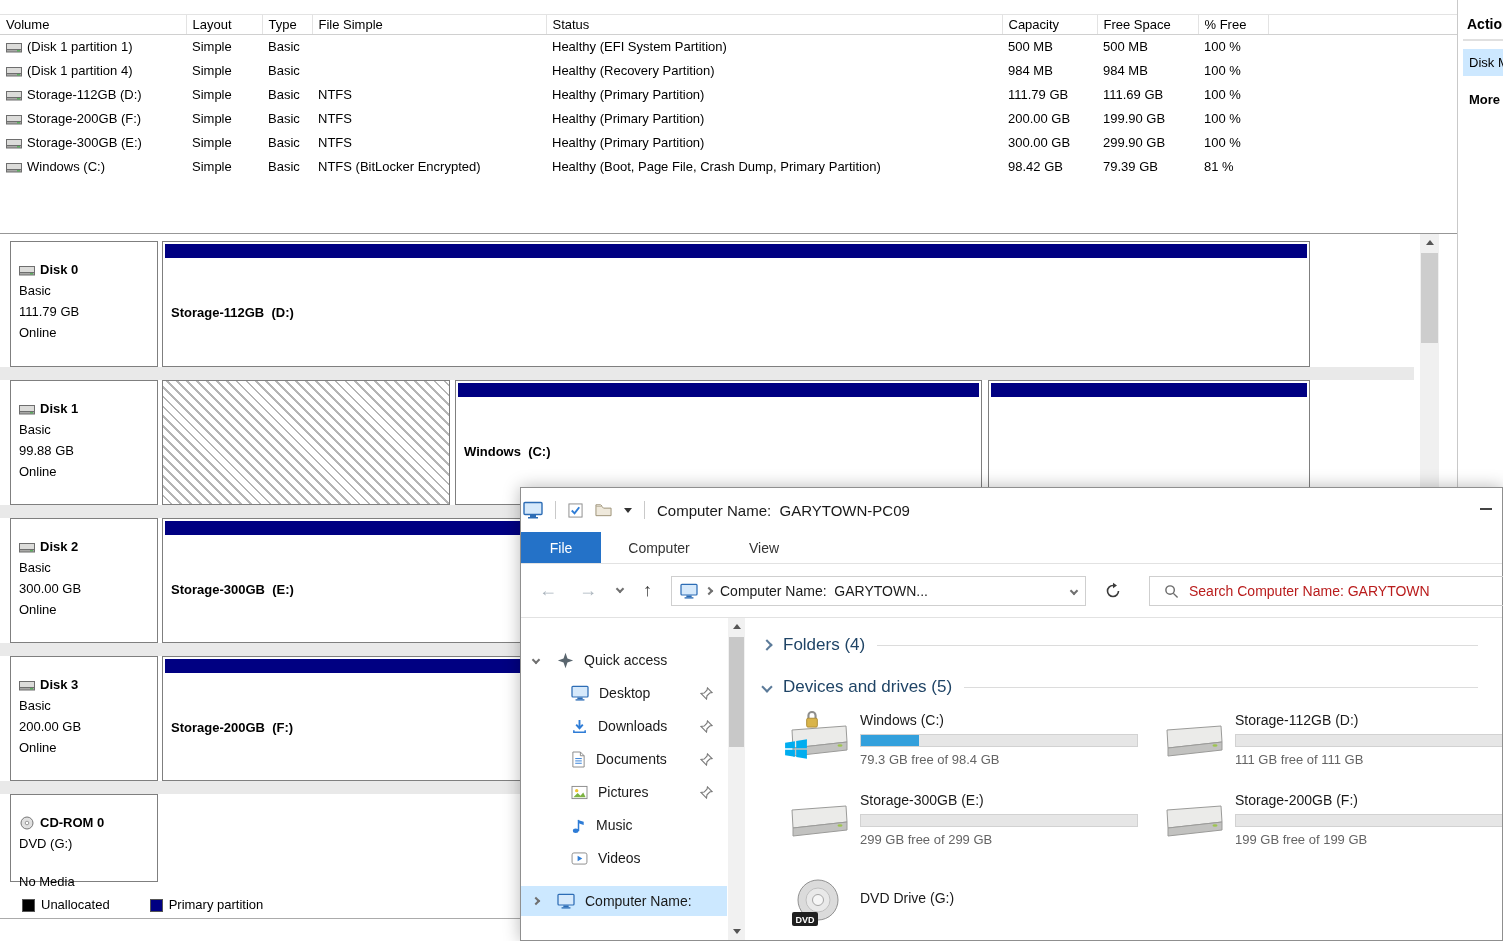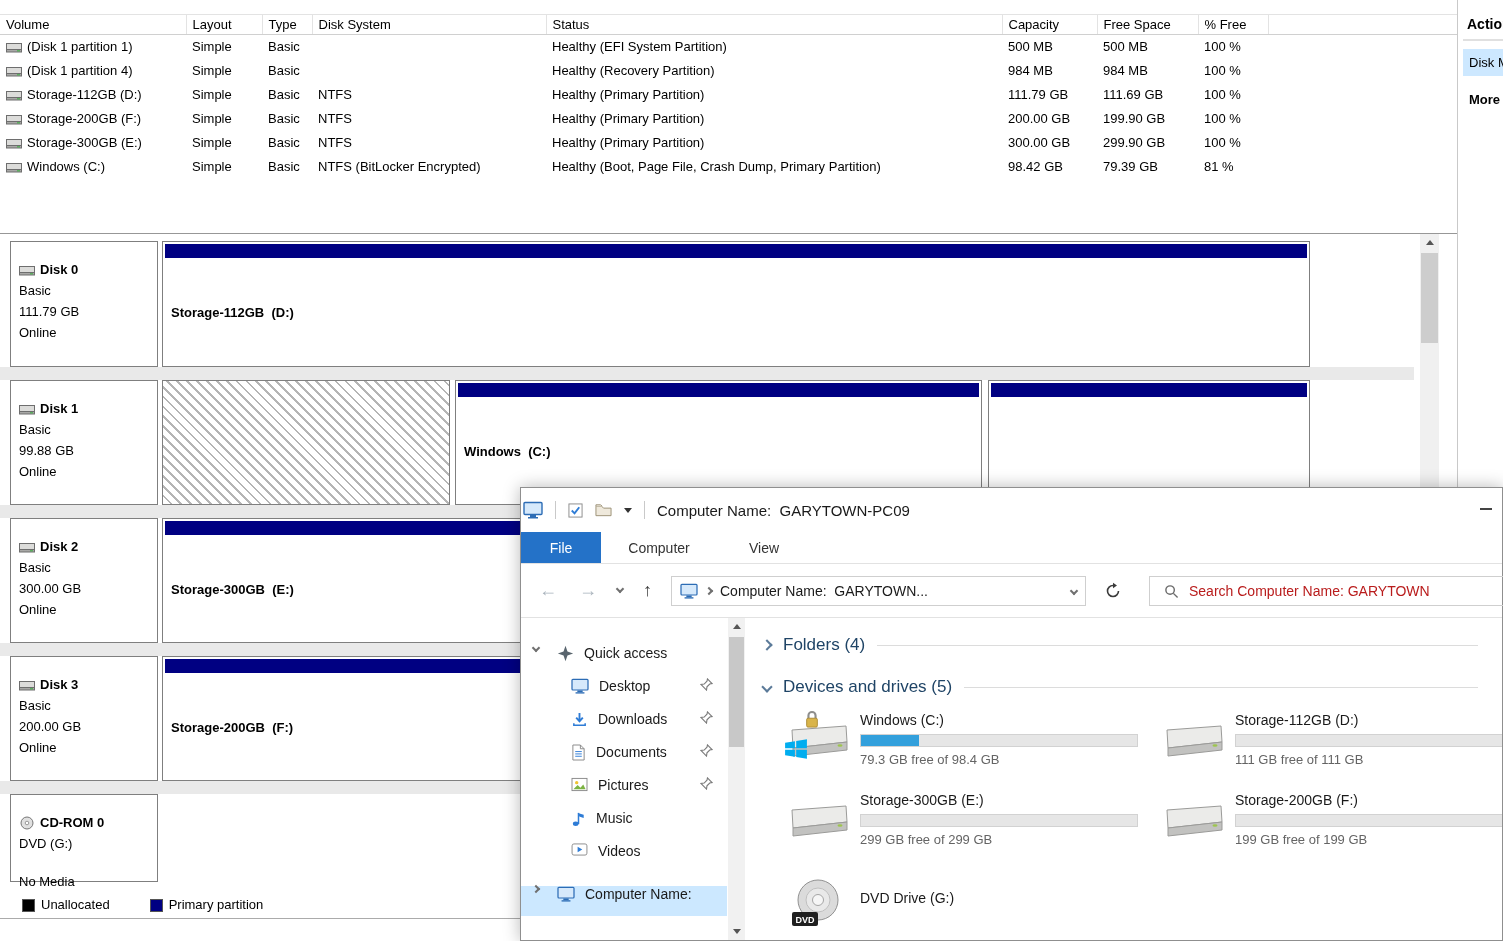--- a/index.html
+++ b/index.html
@@ -77,21 +77,21 @@
   .nav-ar{position:absolute;top:14px;font-size:18px;line-height:24px;color:#3b3b3b;}
   .nav-ar.dis{color:#aab4bd;}
   .addr-box{position:absolute;left:150px;top:12px;width:415px;height:30px;border:1px solid #cfcfcf;display:flex;align-items:center;padding:0 8px;gap:8px;}
   .addr-text{white-space:pre;flex:1;overflow:hidden;}
   .search-box{position:absolute;left:628px;top:12px;width:360px;height:30px;border:1px solid #cfcfcf;display:flex;align-items:center;padding:0 10px 0 14px;gap:10px;}
   .search-text{color:#b91c1c;white-space:nowrap;overflow:hidden;}
   .refresh{position:absolute;left:583px;top:18px;}
 
   .ex-body{position:absolute;left:0;top:130px;right:0;bottom:0;}
   .ex-side{position:absolute;left:0;top:0;width:206px;bottom:0;overflow:hidden;}
-  .srow{position:absolute;left:0;right:0;height:30px;display:flex;align-items:flex-start;}
+  .srow{position:absolute;left:0;right:0;height:30px;display:flex;align-items:center;}
   .srow .exp{margin-left:12px;}
   .srow .si{margin-left:18px;}
   .srow.sub .si{margin-left:50px;}
   .srow .lbl{margin-left:10px;white-space:nowrap;}
   .srow .pin{position:absolute;right:14px;}
   .srow.comp{background:#cce8ff;}
 
   .vsb{position:absolute;left:207px;top:0;width:17px;bottom:0;background:#f1f1f1;}
   .vsb .sb-btn{position:absolute;left:0;width:17px;height:17px;display:flex;align-items:center;justify-content:center;}
   .vsb .sb-btn.t{top:0;}
@@ -212,21 +212,21 @@
           <col style="width:95px">
           <col style="width:101px">
           <col style="width:70px">
           <col>
       </colgroup>
       <thead>
         <tr>
           <th>Volume</th>
           <th>Layout</th>
           <th>Type</th>
-          <th>Disk System</th>
+          <th>File Simple</th>
           <th>Status</th>
           <th>Capacity</th>
           <th>Free Space</th>
           <th>% Free</th>
           <th class="fill"></th>
         </tr>
       </thead>
       <tbody>
         <tr class="vrow">
           <td><svg class="vic" width="16" height="12">

